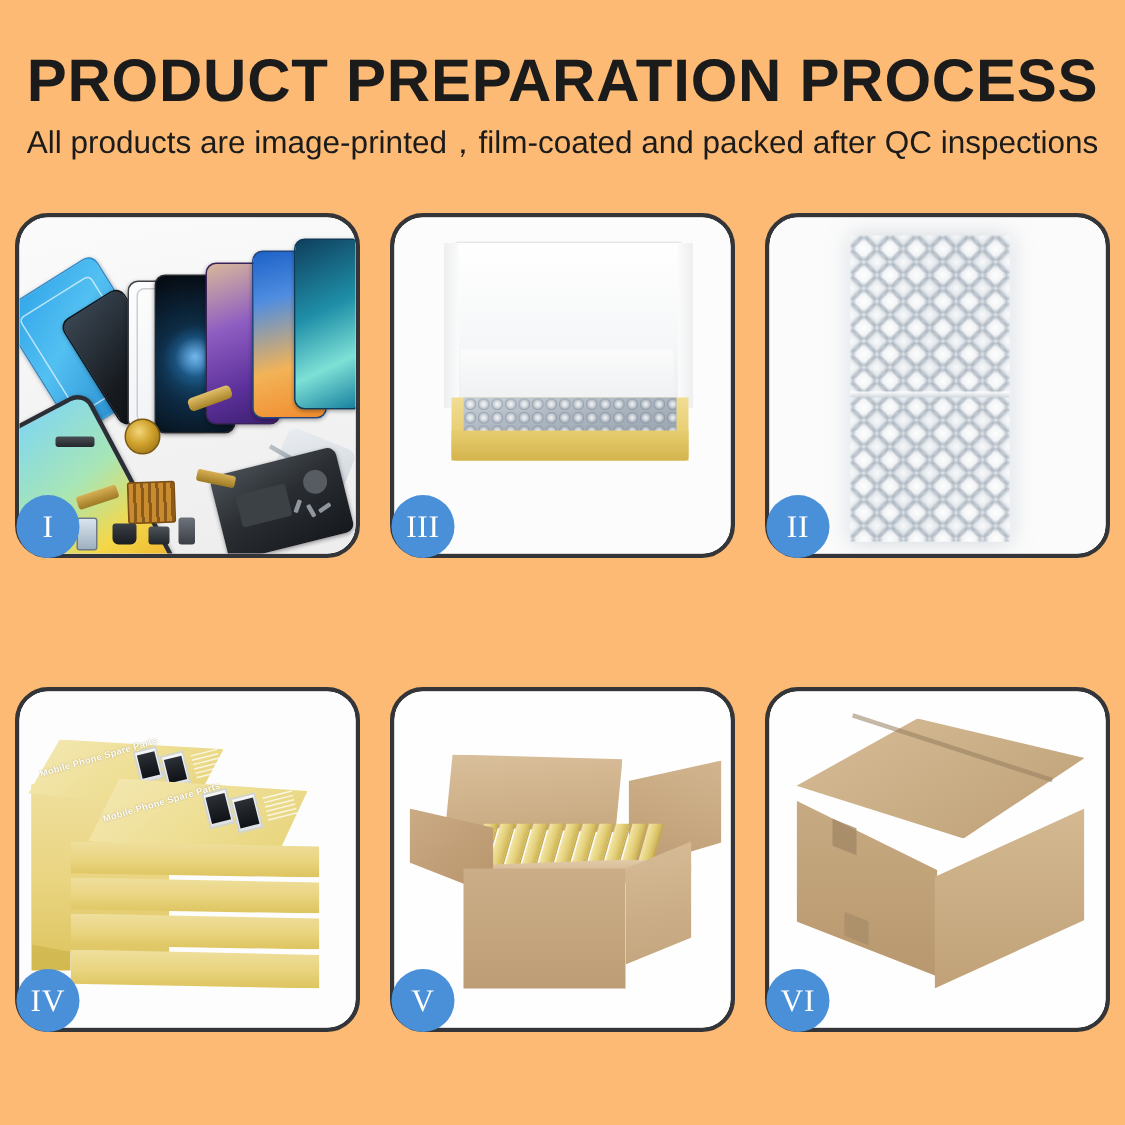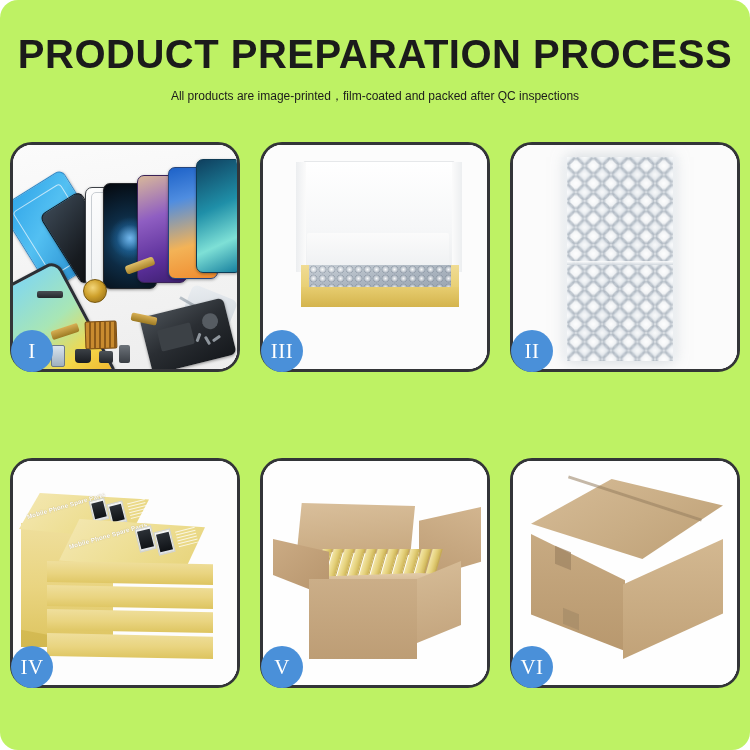--- a/index.html
+++ b/index.html
@@ -4,24 +4,23 @@
 <style>
   html, body {
     margin: 0;
     padding: 0;
     background: #ffffff;
   }
   #page {
     position: relative;
     width: 750px;
     height: 750px;
-    background: #bef264;
+    background: #fdba74;
     font-family: "Liberation Sans", sans-serif;
     overflow: hidden;
-    border-radius: 18px;
   }
 
   
   #header {
     position: absolute;
     left: 0;
     top: 0;
     width: 750px;
     height: 130px;
     text-align: center;
@@ -36,21 +35,21 @@
     letter-spacing: 0.5px;
     color: #1b1b1b;
     line-height: 44px;
     white-space: nowrap;
   }
   #page-subtitle {
     position: absolute;
     left: 0;
     top: 86px;
     width: 750px;
-    font-size: 12px;
+    font-size: 21px;
     color: #1b1b1b;
     line-height: 20px;
     white-space: nowrap;
   }
 
   
   #panel-grid {
     position: absolute;
     left: 10px;
     top: 142px;

